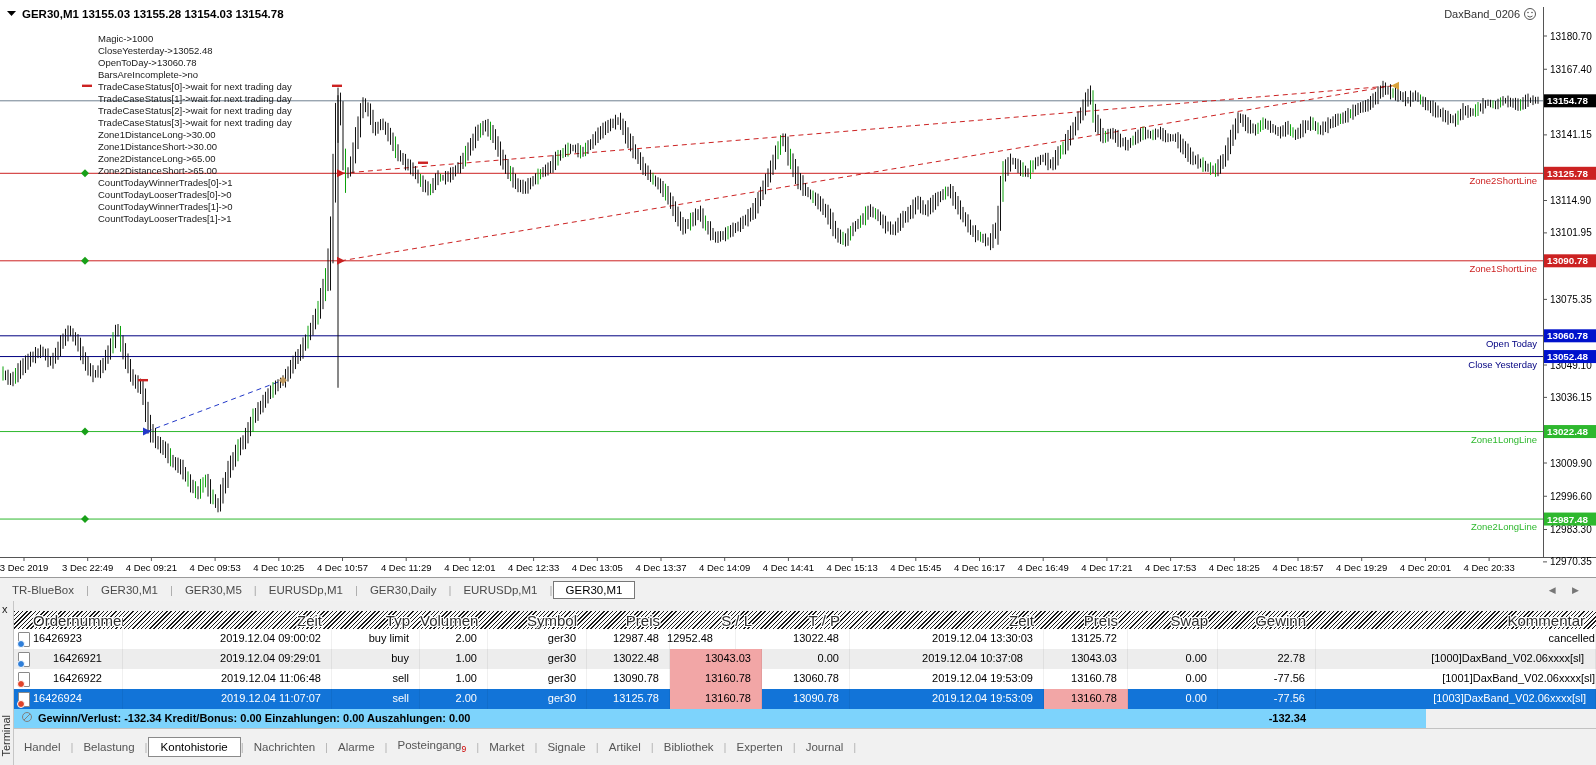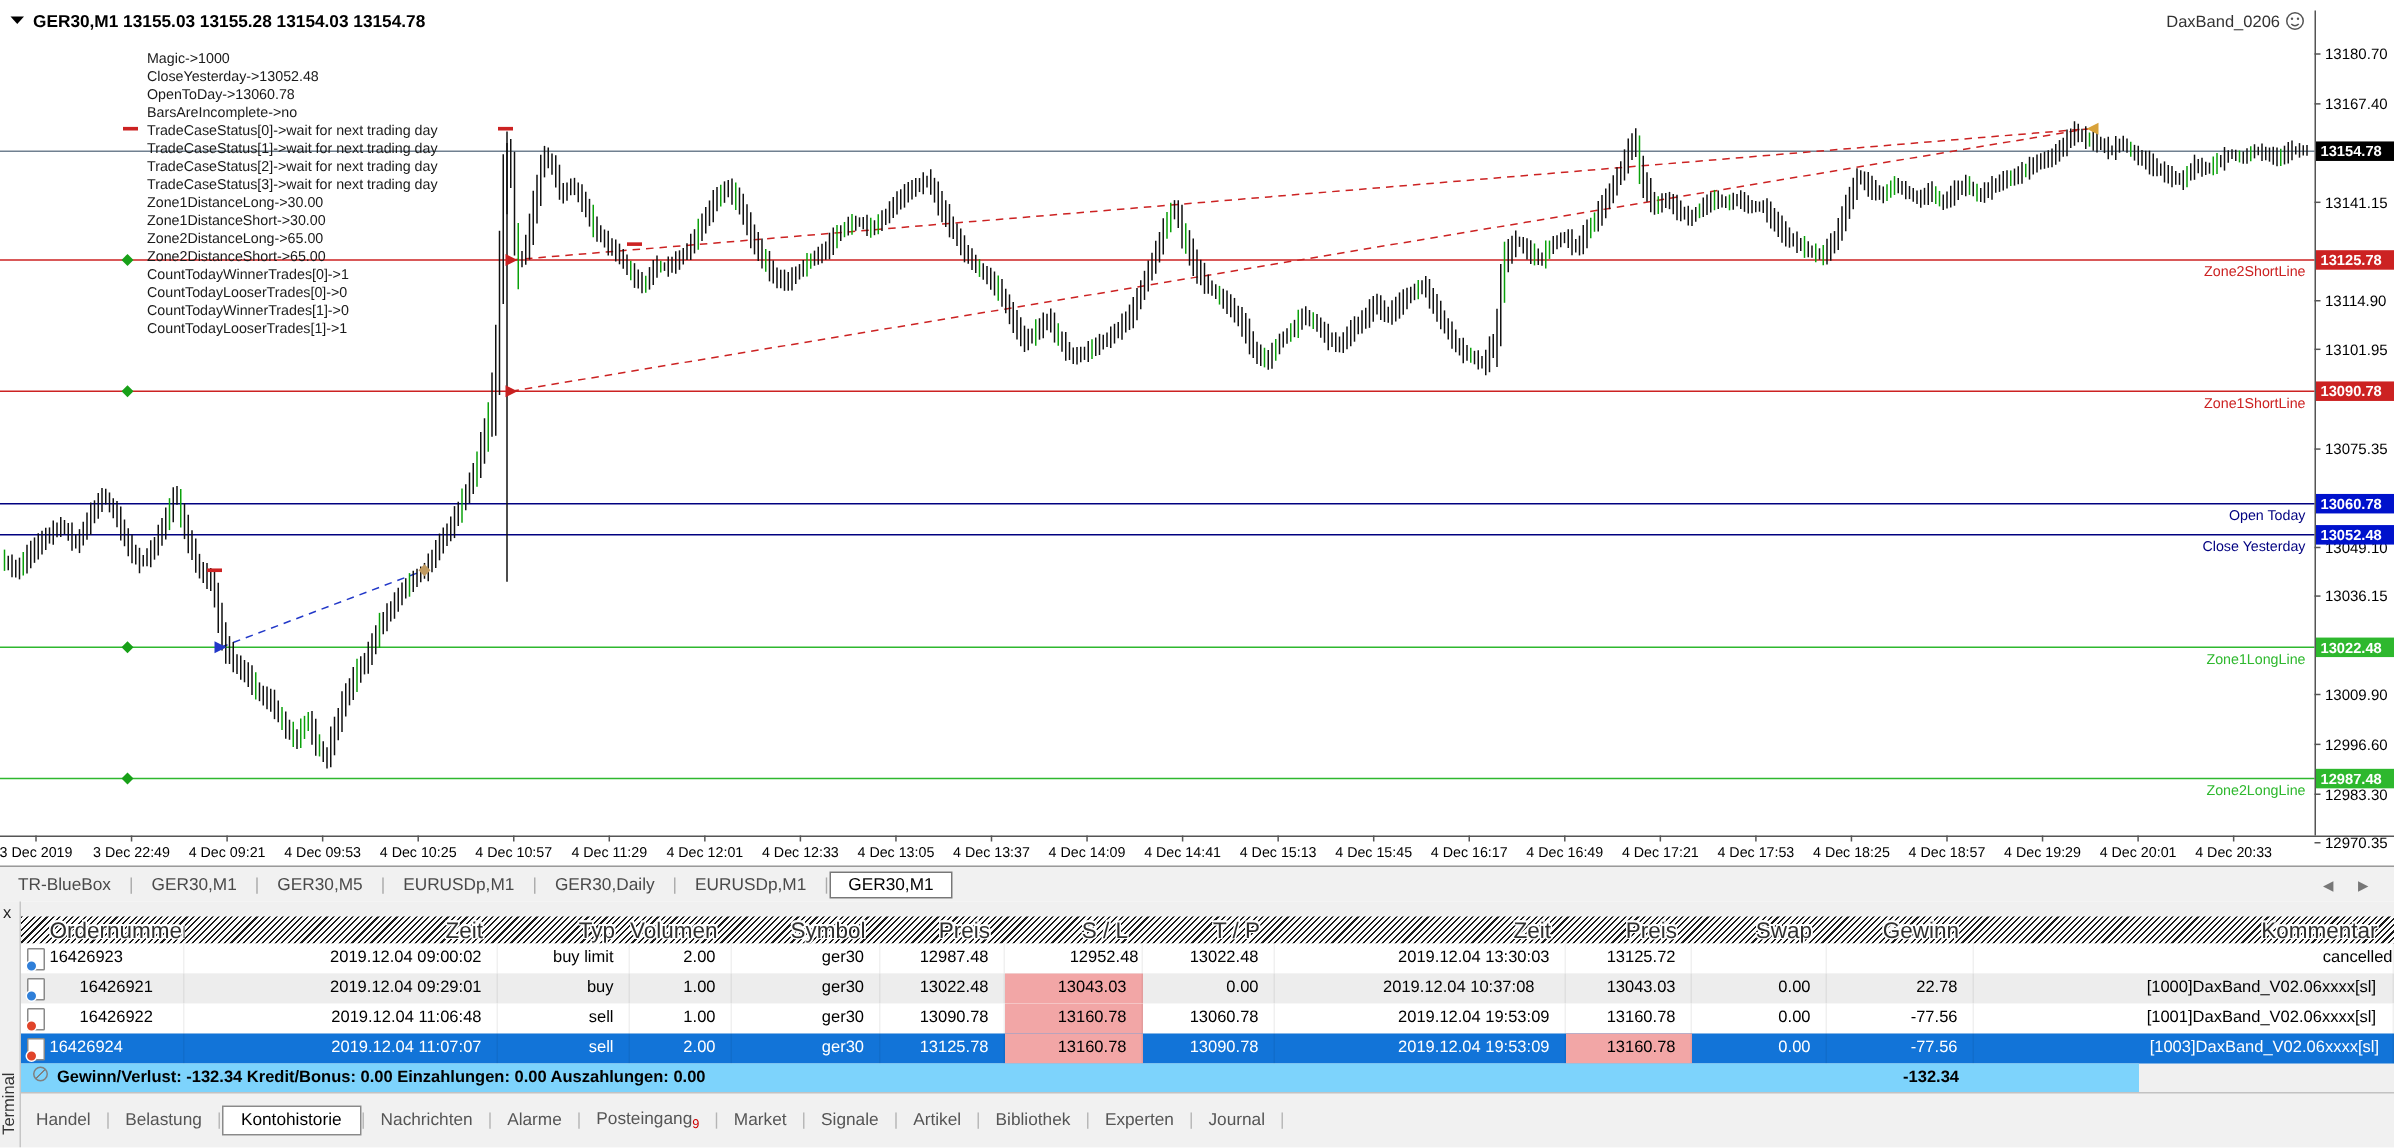--- a/index.html
+++ b/index.html
@@ -850,21 +850,21 @@
     </div>
   <div id="t-rows">
       <div class="t-row" style="top: 28px;">
         <div class="doc-icon blue"></div>
         <div class="t-cell" style="left: 0px; width: 109px; text-align: left; padding-left: 19px;">16426923</div>
         <div class="t-cell" style="left: 109px; width: 209px; padding-right: 10px;">2019.12.04 09:00:02</div>
         <div class="t-cell" style="left: 318px; width: 88px; padding-right: 10px;">buy limit</div>
         <div class="t-cell" style="left: 406px; width: 68px; padding-right: 10px;">2.00</div>
         <div class="t-cell" style="left: 474px; width: 99px; padding-right: 10px;">ger30</div>
         <div class="t-cell" style="left: 573px; width: 83px; padding-right: 10px;">12987.48</div>
-        <div class="t-cell" style="left: 656px; width: 92px; padding-right: 2px;">12952.48</div>
+        <div class="t-cell" style="left: 630px; width: 92px; padding-right: 22px;">12952.48</div>
         <div class="t-cell" style="left: 748px; width: 88px; padding-right: 10px;">13022.48</div>
         <div class="t-cell" style="left: 836px; width: 194px; padding-right: 10px;">2019.12.04 13:30:03</div>
         <div class="t-cell" style="left: 1030px; width: 84px; padding-right: 10px;">13125.72</div>
         <div class="t-cell" style="left: 1114px; width: 90px; padding-right: 10px;"></div>
         <div class="t-cell" style="left: 1204px; width: 98px; padding-right: 10px;"></div>
         <div class="t-cell" style="left: 1302px; width: 280px; ">cancelled</div>
       </div>
       <div class="t-row alt" style="top: 48px;">
         <div class="doc-icon blue"></div>
         <div class="t-cell" style="left: 0px; width: 109px; text-align: center; padding-left: 19px;">16426921</div>
@@ -888,21 +888,21 @@
         <div class="t-cell" style="left: 318px; width: 88px; padding-right: 10px;">sell</div>
         <div class="t-cell" style="left: 406px; width: 68px; padding-right: 10px;">1.00</div>
         <div class="t-cell" style="left: 474px; width: 99px; padding-right: 10px;">ger30</div>
         <div class="t-cell" style="left: 573px; width: 83px; padding-right: 10px;">13090.78</div>
         <div class="t-cell pink" style="left: 656px; width: 92px; padding-right: 10px;">13160.78</div>
         <div class="t-cell" style="left: 748px; width: 88px; padding-right: 10px;">13060.78</div>
         <div class="t-cell" style="left: 836px; width: 194px; padding-right: 10px;">2019.12.04 19:53:09</div>
         <div class="t-cell" style="left: 1030px; width: 84px; padding-right: 10px;">13160.78</div>
         <div class="t-cell" style="left: 1114px; width: 90px; padding-right: 10px;">0.00</div>
         <div class="t-cell" style="left: 1204px; width: 98px; padding-right: 10px;">-77.56</div>
-        <div class="t-cell" style="left: 1302px; width: 280px; padding-right: 11px;">[1001]DaxBand_V02.06xxxx[sl]</div>
+        <div class="t-cell" style="left: 1302px; width: 280px; padding-right: 0;">[1001]DaxBand_V02.06xxxx[sl]</div>
       </div>
       <div class="t-row alt selected" style="top: 88px;">
         <div class="doc-icon red"></div>
         <div class="t-cell" style="left: 0px; width: 109px; text-align: left; padding-left: 19px;">16426924</div>
         <div class="t-cell" style="left: 109px; width: 209px; padding-right: 10px;">2019.12.04 11:07:07</div>
         <div class="t-cell" style="left: 318px; width: 88px; padding-right: 10px;">sell</div>
         <div class="t-cell" style="left: 406px; width: 68px; padding-right: 10px;">2.00</div>
         <div class="t-cell" style="left: 474px; width: 99px; padding-right: 10px;">ger30</div>
         <div class="t-cell" style="left: 573px; width: 83px; padding-right: 10px;">13125.78</div>
         <div class="t-cell pink" style="left: 656px; width: 92px; padding-right: 10px;">13160.78</div>

